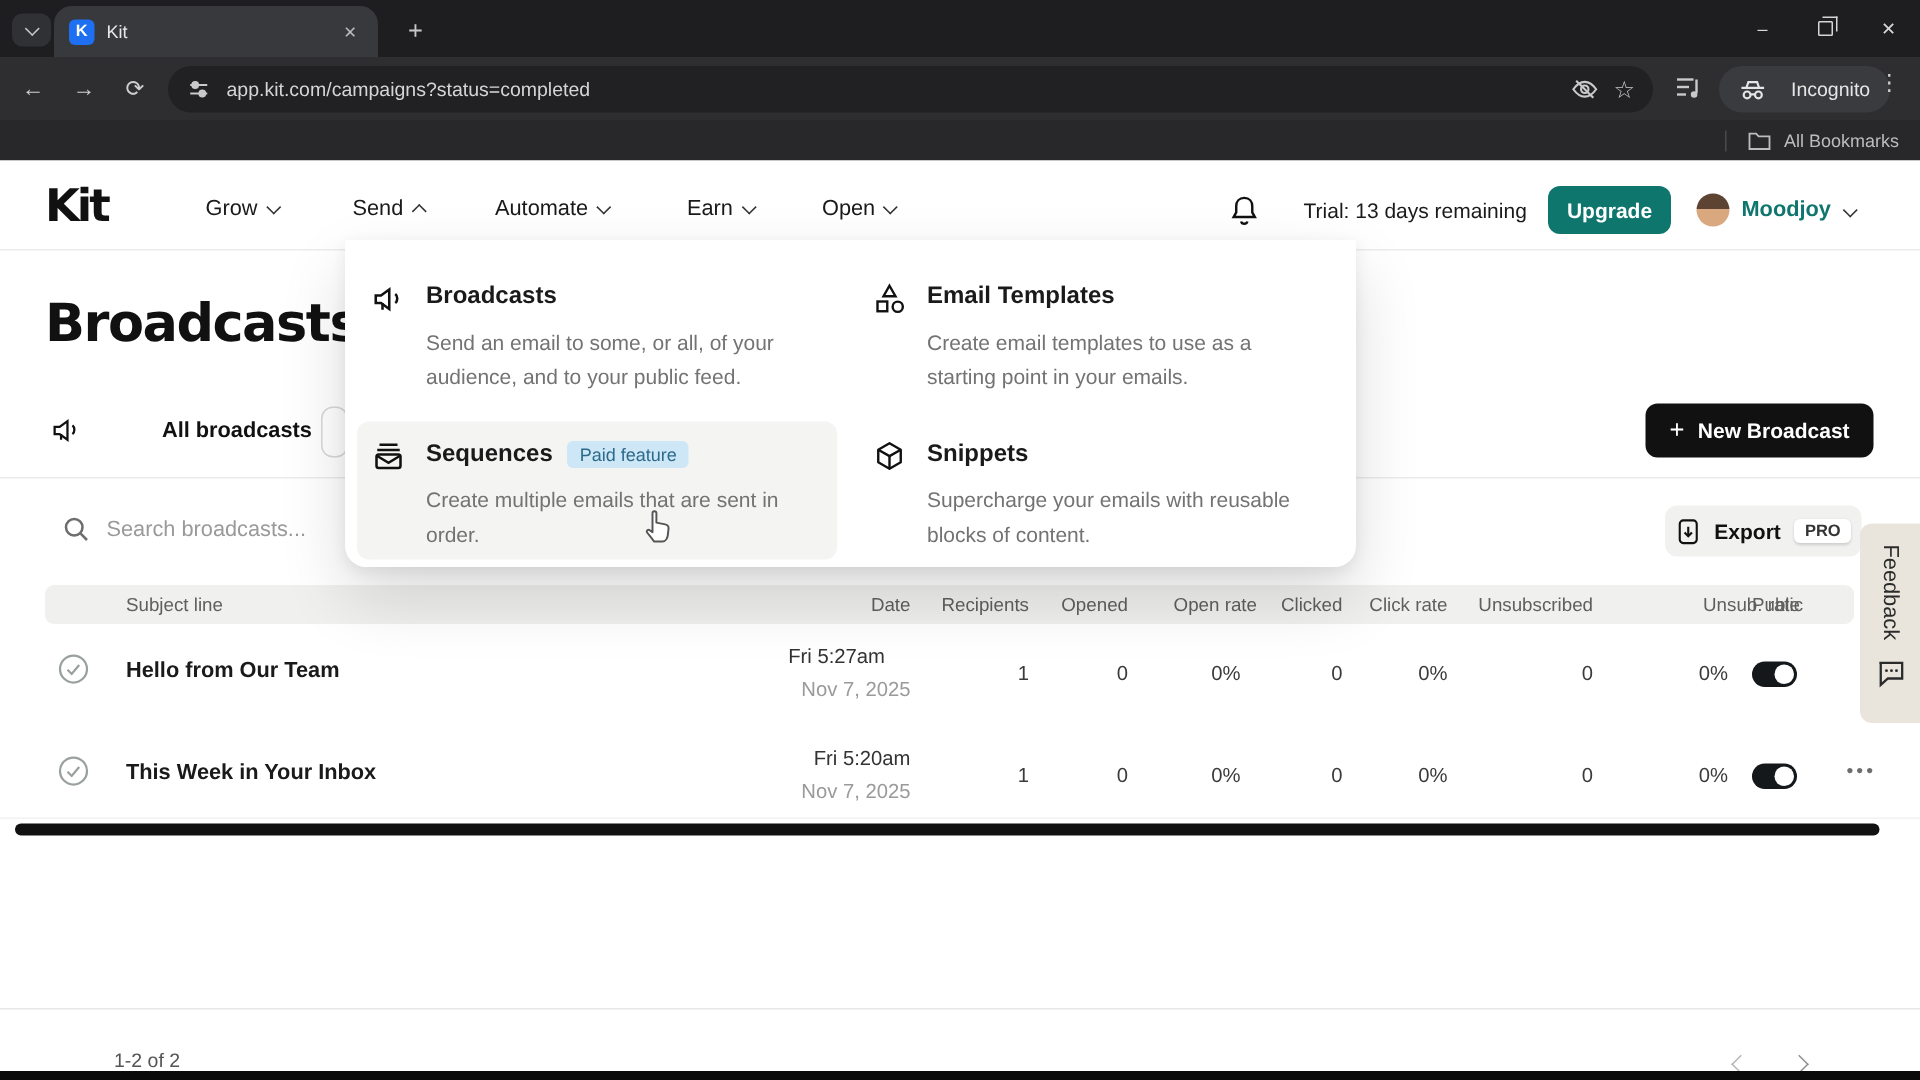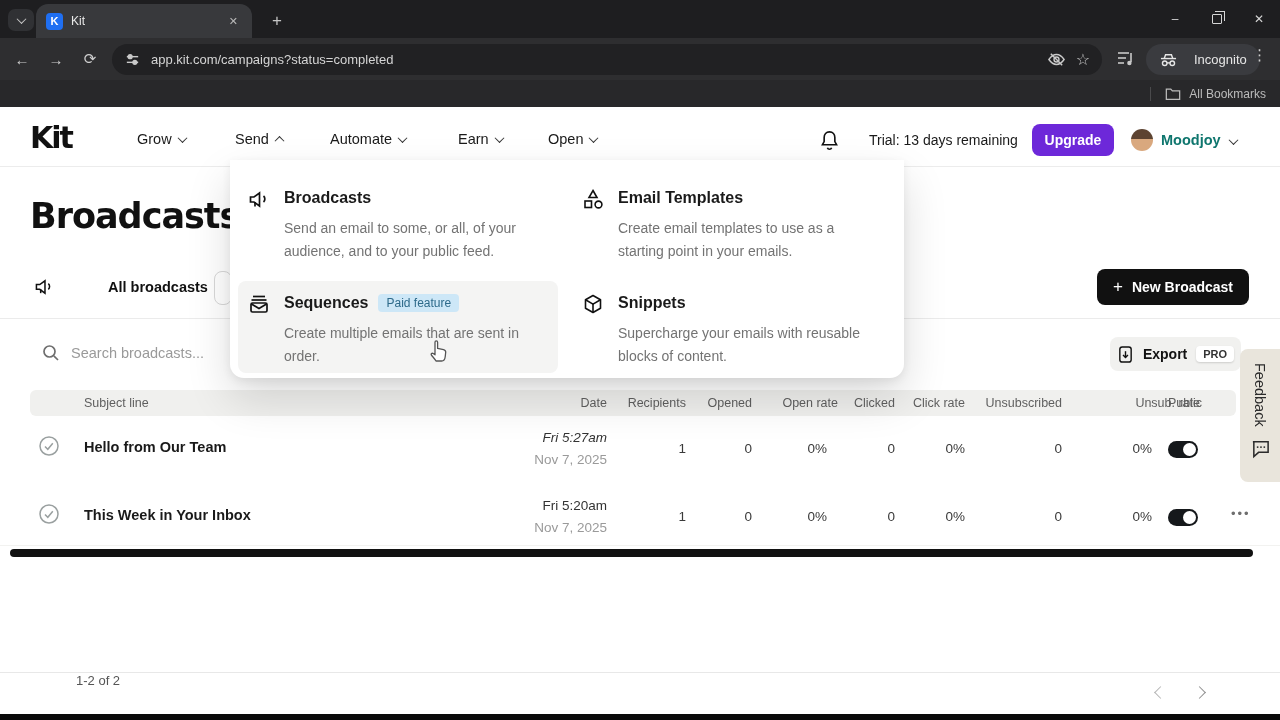--- a/index.html
+++ b/index.html
@@ -47,21 +47,21 @@
   .appnav { left:0; top:107px; width:1280px; height:60px; background:#fff; }
   .appnav-border { left:0; top:166px; width:1280px; height:1px; background:#ececec; z-index:4; }
   .kit-logo { left:30px; top:120px; font-family:"DejaVu Sans", sans-serif; font-weight:900;
     font-size:30px; letter-spacing:-2px; color:#111; }
   .navitem { top:131px; display:flex; align-items:center; gap:7px; font-size:14.5px; color:#1a1a1a; }
   .chev { width:7px; height:7px; border-right:1.7px solid #333; border-bottom:1.7px solid #333;
     display:inline-block; }
   .chev.down { transform:rotate(45deg) translate(-1px,-1px); }
   .chev.up   { transform:rotate(-135deg) translate(-1px,-1px); }
   .trial-text { left:869px; top:132px; font-size:14px; color:#1a1a1a; }
-  .upgrade-btn { left:1032px; top:124px; width:82px; height:32px; background:#6d28d9; color:#fff;
+  .upgrade-btn { left:1032px; top:124px; width:82px; height:32px; background:#0f766e; color:#fff;
     border-radius:8px; font-size:14px; font-weight:bold; display:flex; align-items:center; justify-content:center; }
   .avatar { left:1131px; top:129px; width:22px; height:22px; border-radius:50%;
     background:linear-gradient(180deg,#5d4331 0 46%,#d9a87e 46%); }
   .account-name { left:1161px; top:132px; font-size:14.5px; font-weight:bold; color:#0f766e; }
   .acct-chev { left:1230px; top:138px; }
 
   
   .megamenu { left:230px; top:160px; width:674px; height:218px; background:#fff; z-index:50;
     border-radius:0 0 14px 14px; box-shadow:0 20px 45px rgba(0,0,0,.14), 0 3px 10px rgba(0,0,0,.07); }
   .menu-hover-bg { left:8px; top:121px; width:320px; height:92px; background:#f4f4f3; border-radius:8px; }
@@ -115,21 +115,21 @@
   .num { top:21px; }
   .toggle { position:absolute; left:1168px; top:21px; width:30px; height:17px; border-radius:9px;
     background:#15181b; }
   .toggle:after { content:""; position:absolute; right:2px; top:2px; width:13px; height:13px;
     border-radius:50%; background:#fff; }
   .kebab { position:absolute; left:1231px; top:18px; color:#6e6e6e; font-size:13px; letter-spacing:2px; }
 
   .hscrollbar { left:10px; top:549px; width:1243px; height:8px; background:#111; border-radius:4px; }
 
   .pager { left:0; top:672px; width:1280px; height:42px; border-top:1px solid #e8e8e8;
-    display:flex; align-items:flex-start;flex-direction:column; }
+    display:flex; align-items:flex-end; }
   .pager-label { margin-left:76px; font-size:13px; color:#555; }
   .pager-nav { margin-left:auto; margin-right:76px; display:flex; gap:30px; }
   .pchev { width:9px; height:9px; border-right:1.7px solid #b5b5b5; border-bottom:1.7px solid #b5b5b5; }
   .pchev.left  { transform:rotate(135deg); }
   .pchev.right { transform:rotate(-45deg); border-color:#8f8f8f; }
   .bottom-strip { left:0; top:714px; width:1280px; height:6px; background:#0a0a0a; }
 
   svg { display:block; }
 </style>
 </head>
@@ -306,21 +306,21 @@
   <div class="hcell r" style="left:1062px;">Unsubscribed</div>
   <div class="hcell r" style="left:1200px;">Unsub. rate</div>
   <div class="hcell" style="left:1168px;">Public</div>
 
   <div class="row" style="top:420px;">
     <svg class="check-icon" viewBox="0 0 22 22">
       <circle cx="11" cy="11" r="9" stroke="#9aa0a0" stroke-width="1.5" fill="none"></circle>
       <path d="M7 11.5l2.8 2.8 5-6" stroke="#9aa0a0" stroke-width="1.5" fill="none"></path>
     </svg>
     <div class="subject">Hello from Our Team</div>
-    <div class="cell r date1" style="left:607px;font-style:italic;">Fri 5:27am</div>
+    <div class="cell r date1" style="left:590px;">Fri 5:27am</div>
     <div class="cell r date2" style="left:607px;">Nov 7, 2025</div>
     <div class="cell r num" style="left:686px;">1</div>
     <div class="cell r num" style="left:752px;">0</div>
     <div class="cell r num" style="left:827px;">0%</div>
     <div class="cell r num" style="left:895px;">0</div>
     <div class="cell r num" style="left:965px;">0%</div>
     <div class="cell r num" style="left:1062px;">0</div>
     <div class="cell r num" style="left:1152px;">0%</div>
     <div class="toggle"></div>
   </div>

